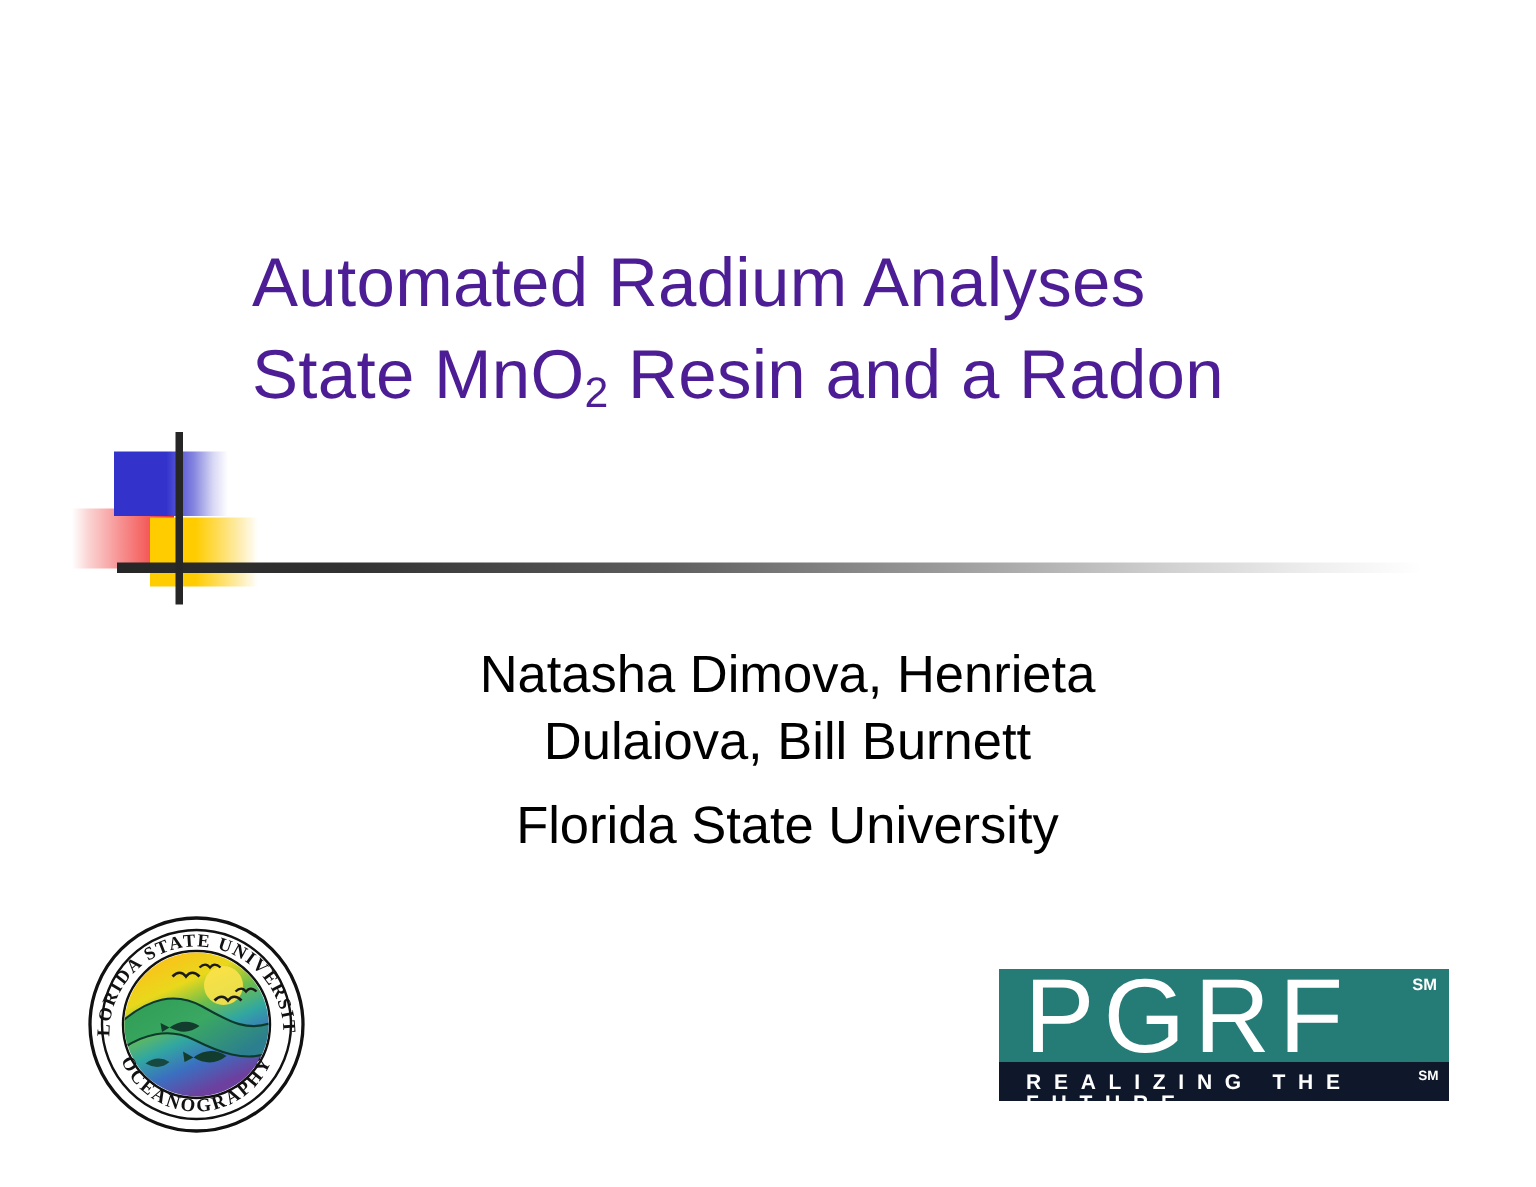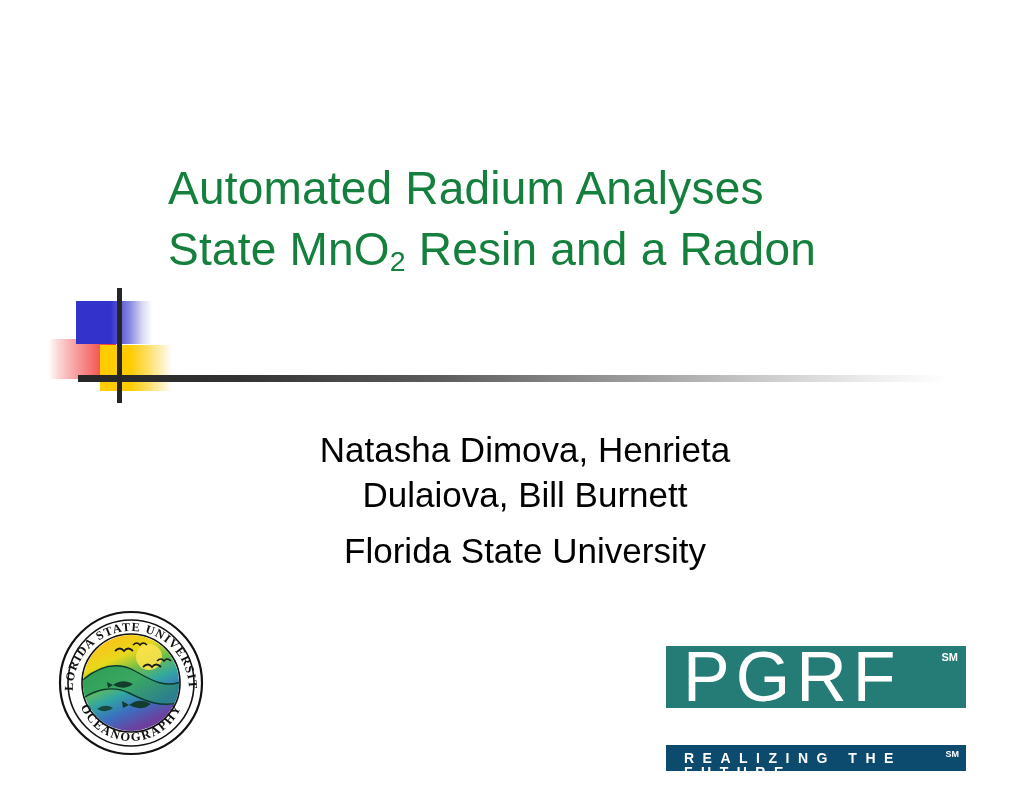--- a/index.html
+++ b/index.html
@@ -79,21 +79,21 @@
   .title-block {
     position: absolute;
     left: 168px;
     top: 158px;
     width: 740px;
   }
   .title-line {
     font-family: "Liberation Sans", sans-serif;
     font-size: 46px;
     line-height: 61px;
-    color: #15803d;
+    color: #4c1d95;
     font-weight: 400;
     white-space: nowrap;
     letter-spacing: 0.2px;
   }
   .title-line sub {
     font-size: 0.62em;
     vertical-align: -0.22em;
     line-height: 0;
   }
 
@@ -164,23 +164,22 @@
     font-family: "Liberation Sans", sans-serif;
     font-size: 11px;
     font-weight: 700;
     color: #ffffff;
     letter-spacing: 0px;
   }
   .pgrf-bar {
     position: relative;
     width: 100%;
     height: 26px;
-    background: #0c4a6e;
+    background: #0f172a;
     box-sizing: border-box;
-    margin-top: 37px;
   }
   .pgrf-tagline {
     position: absolute;
     left: 18px;
     top: 6px;
     font-family: "Liberation Sans", sans-serif;
     font-size: 14px;
     line-height: 14px;
     font-weight: 700;
     color: #ffffff;

